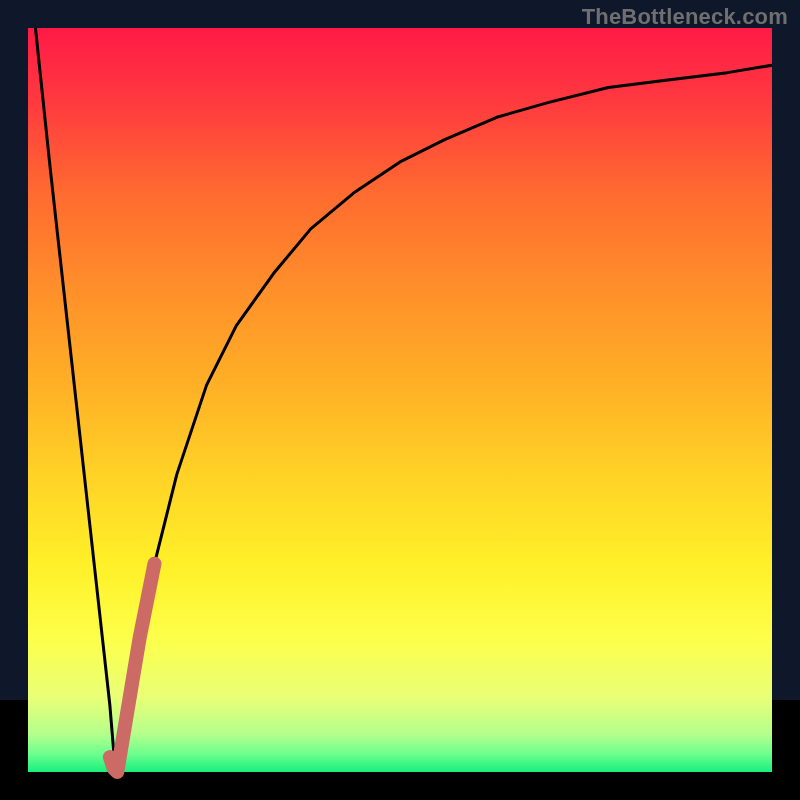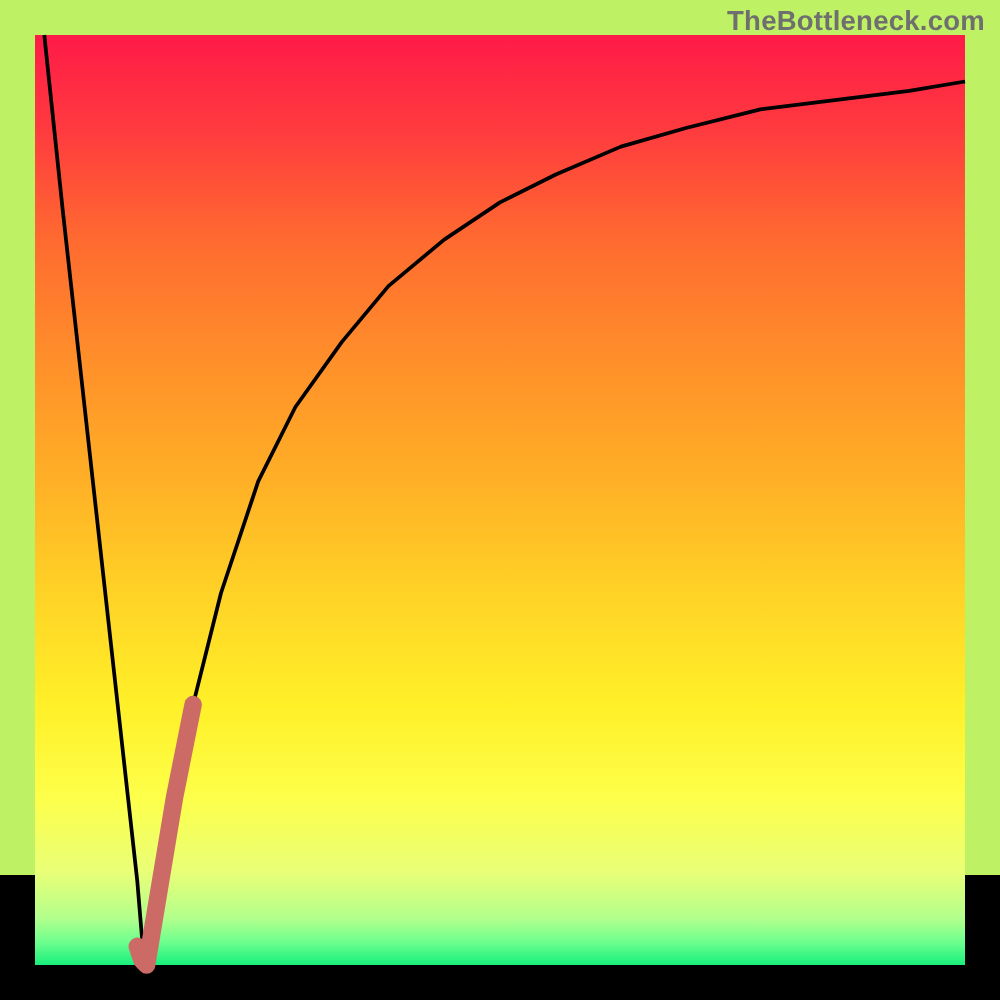--- a/index.html
+++ b/index.html
@@ -7,21 +7,21 @@
     padding: 0;
     width: 800px;
     height: 800px;
     background: #000;
     overflow: hidden;
   }
   .chart-wrap {
     position: relative;
     width: 800px;
     height: 700px;
-    background: #bef264;
+    background: #0f172a;
   }
   .watermark {
     position: absolute;
     top: 4px;
     right: 12px;
     font-family: Arial, Helvetica, sans-serif;
     font-size: 22px;
     font-weight: 600;
     color: #6f6f6f;
     letter-spacing: 0.2px;

